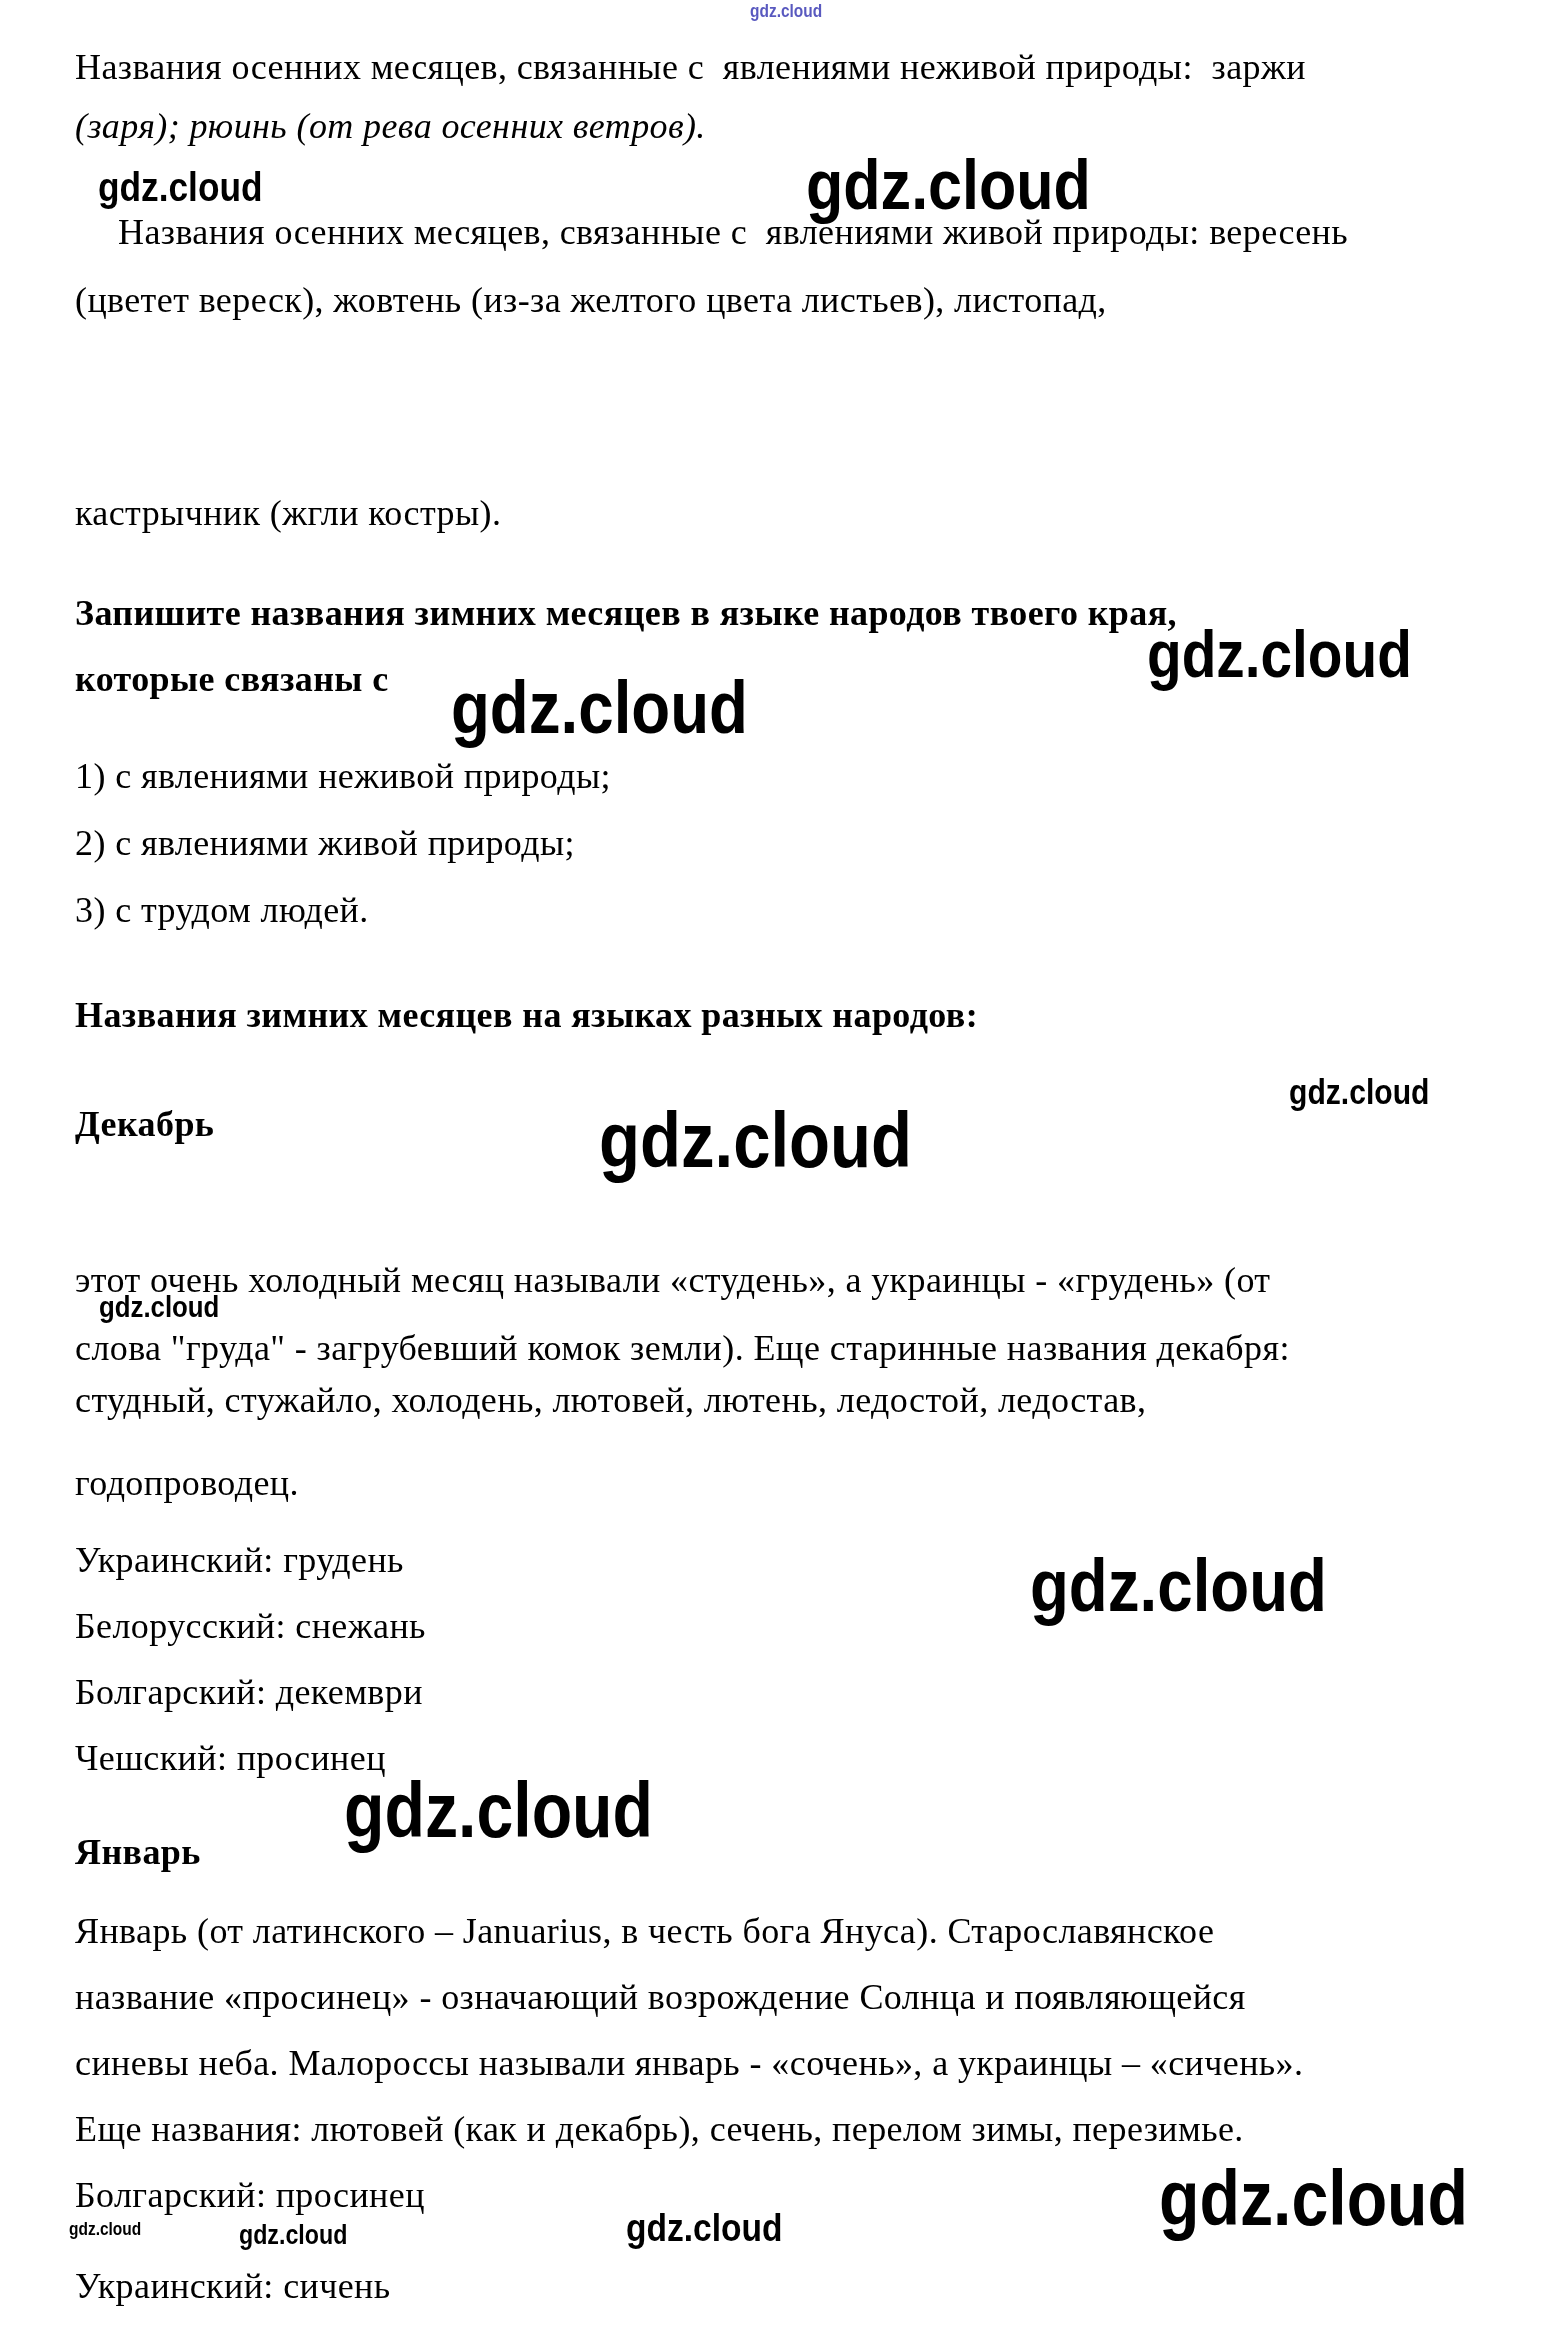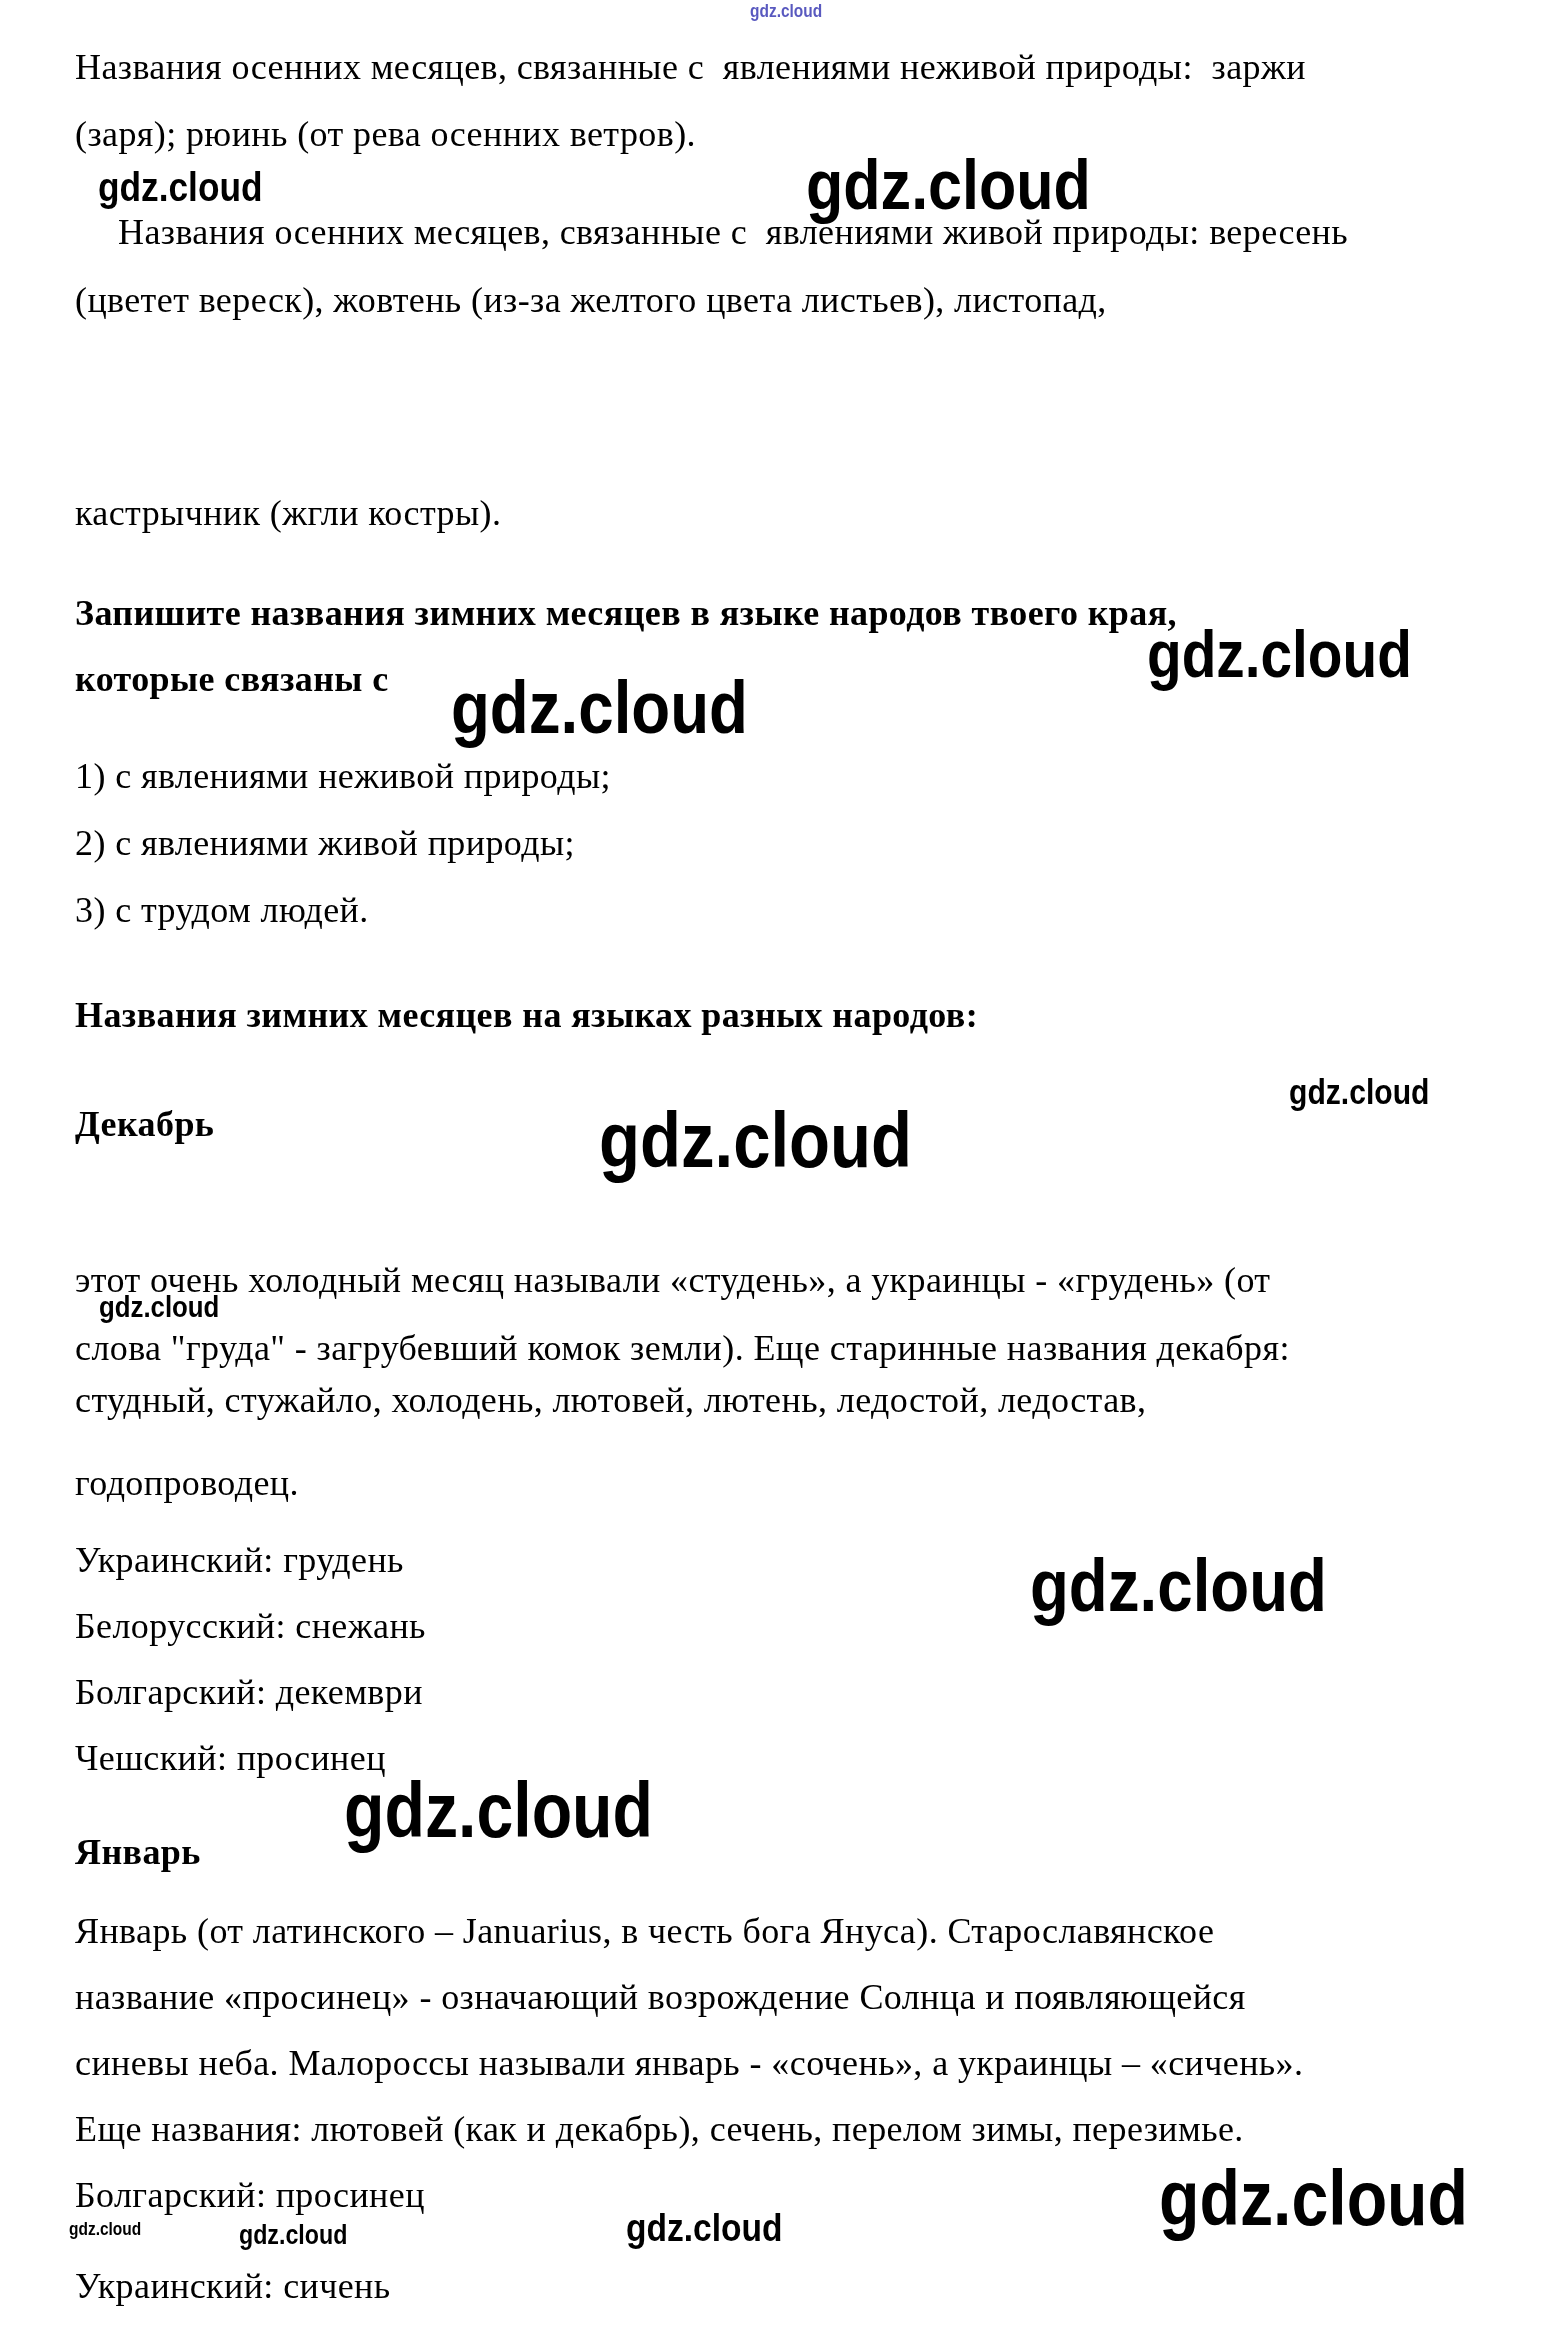--- a/index.html
+++ b/index.html
@@ -47,21 +47,21 @@
     color: #3d3db5;
     opacity: 0.85;
   }
 </style>
 </head>
 <body>
 
 <div class="page" id="page">
 
 <div class="line" style="top: 47px;">Названия осенних месяцев, связанные с  явлениями неживой природы:  заржи</div>
-    <div class="line" style="top: 114px;">(заря); рюинь (от рева осенних ветров).</div>
+    <div class="line" style="top: 106px; font-style: italic;">(заря); рюинь (от рева осенних ветров).</div>
     <div class="line" style="top: 212px; margin-left: 43px;">Названия осенних месяцев, связанные с  явлениями живой природы: вересень</div>
     <div class="line" style="top: 280px;">(цветет вереск), жовтень (из-за желтого цвета листьев), листопад,</div>
     <div class="line" style="top: 493px;">кастрычник (жгли костры).</div>
     <div class="line bold" style="top: 593px;">Запишите названия зимних месяцев в языке народов твоего края,</div>
     <div class="line bold" style="top: 659px;">которые связаны с</div>
     <div class="line" style="top: 756px;">1) с явлениями неживой природы;</div>
     <div class="line" style="top: 823px;">2) с явлениями живой природы;</div>
     <div class="line" style="top: 890px;">3) с трудом людей.</div>
     <div class="line bold" style="top: 995px;">Названия зимних месяцев на языках разных народов:</div>
     <div class="line bold" style="top: 1104px;">Декабрь</div>

